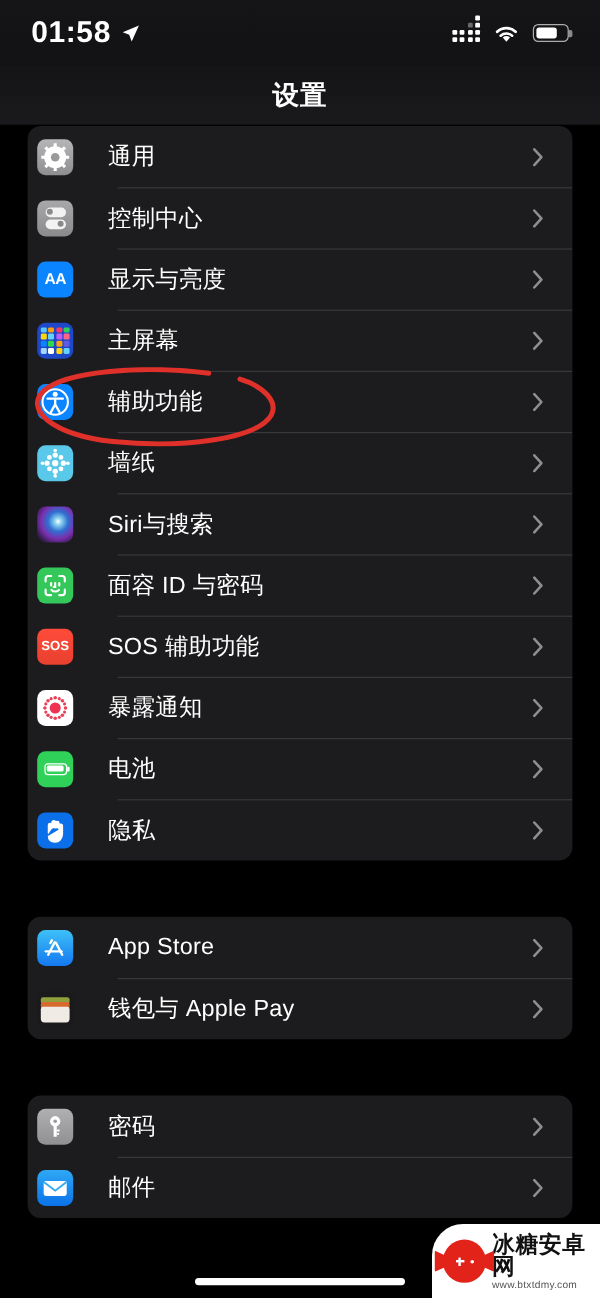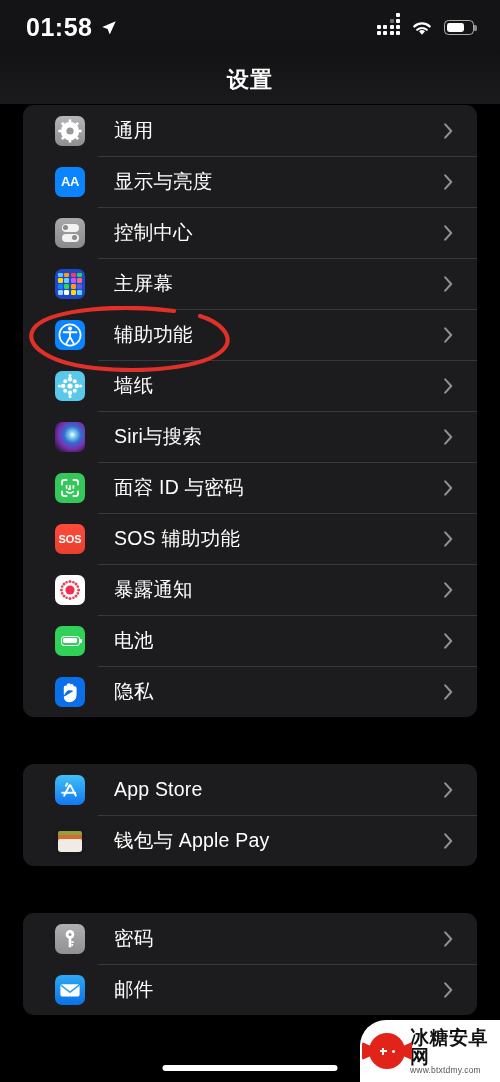--- a/index.html
+++ b/index.html
@@ -70,21 +70,21 @@
     margin:0 23px;
     background:#1C1C1E;
     border-radius:11px;
     overflow:hidden;
   }
   .group + .group{ margin-top:47px; }
   .row{
     position:relative;
     height:51px;
     display:flex; align-items:center;
-    padding-left:32px;
+    padding-left:8px;
   }
   .row-sep{
     position:absolute; left:75px; right:0; bottom:0;
     height:0.5px; background:#38383A;
   }
   .row:last-child .row-sep{ display:none; }
   .icon{
     width:30px; height:30px; border-radius:7px;
     flex:0 0 30px; position:relative; overflow:hidden;
     display:flex; align-items:center; justify-content:center;
@@ -246,42 +246,42 @@
         <span class="label">通用</span>
         <span class="chev">
           <svg width="9" height="16" viewBox="0 0 9 16">
               <path d="M1.2 1.4 L7.2 8 L1.2 14.6" stroke="#8E8E93" stroke-width="2.1" fill="none" stroke-linecap="round" stroke-linejoin="round"></path>
             </svg>
         </span>
         <span class="row-sep"></span>
       </div>
 
       <div class="row">
-        <span class="icon ic-aa">
-          <span>AA</span>
-        </span>
-        <span class="label">显示与亮度</span>
-        <span class="chev">
-          <svg width="9" height="16" viewBox="0 0 9 16">
-              <path d="M1.2 1.4 L7.2 8 L1.2 14.6" stroke="#8E8E93" stroke-width="2.1" fill="none" stroke-linecap="round" stroke-linejoin="round"></path>
-            </svg>
-        </span>
-        <span class="row-sep"></span>
-      </div>
-
-      <div class="row">
         <span class="icon ic-cc">
           <span class="cc-t a">
               <i></i>
             </span>
           <span class="cc-t b">
               <i></i>
             </span>
         </span>
         <span class="label">控制中心</span>
+        <span class="chev">
+          <svg width="9" height="16" viewBox="0 0 9 16">
+              <path d="M1.2 1.4 L7.2 8 L1.2 14.6" stroke="#8E8E93" stroke-width="2.1" fill="none" stroke-linecap="round" stroke-linejoin="round"></path>
+            </svg>
+        </span>
+        <span class="row-sep"></span>
+      </div>
+
+      <div class="row">
+        <span class="icon ic-aa">
+          <span>AA</span>
+        </span>
+        <span class="label">显示与亮度</span>
         <span class="chev">
           <svg width="9" height="16" viewBox="0 0 9 16">
               <path d="M1.2 1.4 L7.2 8 L1.2 14.6" stroke="#8E8E93" stroke-width="2.1" fill="none" stroke-linecap="round" stroke-linejoin="round"></path>
             </svg>
         </span>
         <span class="row-sep"></span>
       </div>
 
       <div class="row">
         <span class="icon ic-home">

